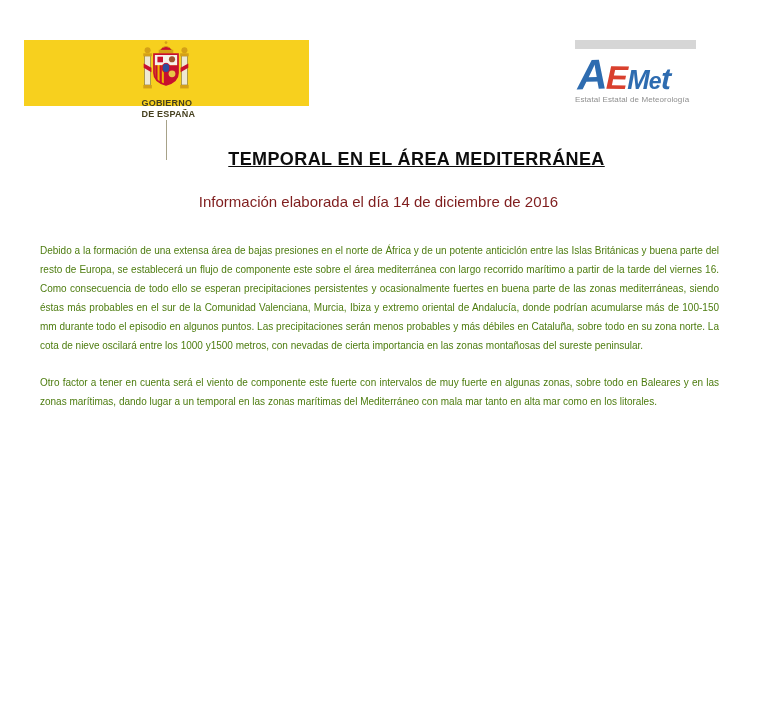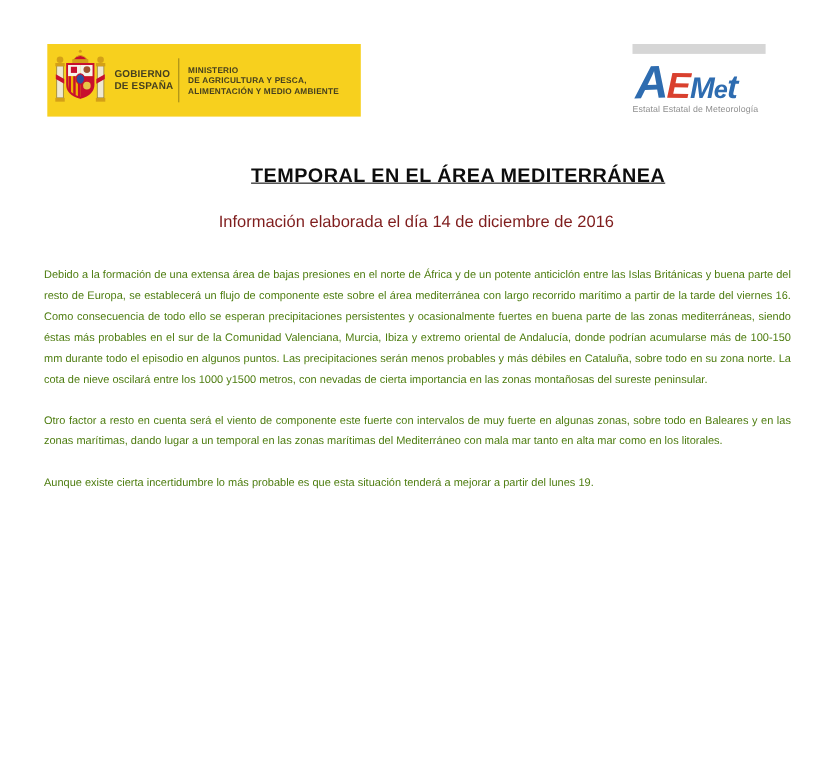--- a/index.html
+++ b/index.html
@@ -7,25 +7,26 @@
     width: 757px; height: 703px;
     background: #ffffff;
     position: relative;
     font-family: "Liberation Sans", sans-serif;
     color: #1a1a1a;
     overflow: hidden;
   }
 
   
   .gov-banner {
-    position: absolute; left: 43px; top: 40px;
+    position: absolute; left: 24px; top: 40px;
     width: 285px; height: 66px;
     display: flex; align-items: center;
     box-sizing: border-box;
     padding-left: 6px;
+    flex-direction: column;
   }
   .coat-of-arms { flex: 0 0 auto; margin-right: 7px; }
   .gov-name {
     font-size: 9px; font-weight: 700; line-height: 11px;
     color: #46401f; letter-spacing: 0.2px;
     width: 56px;
   }
   .gov-divider {
     width: 1px; height: 40px;
     background: rgba(80, 70, 20, 0.5);
@@ -121,39 +122,33 @@
       </g>
       <path d="M14,16 h28 v22 q0,10 -14,14 q-14,-4 -14,-14 z" fill="none" stroke="#c8102e" stroke-width="2"></path>
       <ellipse cx="28" cy="32" rx="4.5" ry="5.5" fill="#2e4f9e" stroke="#c8102e" stroke-width="1.2"></ellipse>
     </svg>
   </span>
   <span class="gov-name">
     <span>GOBIERNO</span><br>
     <span>DE ESPAÑA</span>
   </span>
   <span class="gov-divider"></span>
-  <span class="ministry-name">
-    <span>MINISTERIO</span><br>
-    <span>DE AGRICULTURA Y PESCA,</span><br>
-    <span>ALIMENTACIÓN Y MEDIO AMBIENTE</span>
-  </span>
 </div>
 
 <div class="aemet-logo">
   <div class="aemet-bar" style="background: rgb(214, 214, 214);"></div>
   <div class="aemet-wordmark">
     <span class="aemet-letter l0" style="color: rgb(46, 108, 176);">A</span>
     <span class="aemet-letter l1" style="color: rgb(217, 64, 46);">E</span>
     <span class="aemet-letter l2" style="color: rgb(46, 108, 176);">M</span>
     <span class="aemet-letter l3" style="color: rgb(46, 108, 176);">e</span>
     <span class="aemet-letter l4" style="color: rgb(46, 108, 176);">t</span>
   </div>
   <div class="aemet-tagline">Estatal Estatal de Meteorología</div>
 </div>
 
 <div class="doc-title">TEMPORAL EN EL ÁREA MEDITERRÁNEA</div>
 <div class="doc-subtitle">Información elaborada el día 14 de diciembre de 2016</div>
 
 <div class="doc-body">
   <p>Debido a la formación de una extensa área de bajas presiones en el norte de África y de un potente anticiclón entre las Islas Británicas y buena parte del resto de Europa, se establecerá un flujo de componente este sobre el área mediterránea con largo recorrido marítimo a partir de la tarde del viernes 16. Como consecuencia de todo ello se esperan precipitaciones persistentes y ocasionalmente fuertes en buena parte de las zonas mediterráneas, siendo éstas más probables en el sur de la Comunidad Valenciana, Murcia, Ibiza y extremo oriental de Andalucía, donde podrían acumularse más de 100-150 mm durante todo el episodio en algunos puntos. Las precipitaciones serán menos probables y más débiles en Cataluña, sobre todo en su zona norte. La cota de nieve oscilará entre los 1000 y1500 metros, con nevadas de cierta importancia en las zonas montañosas del sureste peninsular.</p>
-  <p>Otro factor a resto en cuenta será el viento de componente este fuerte con intervalos de muy fuerte en algunas zonas, sobre todo en Baleares y en las zonas marítimas, dando lugar a un temporal en las zonas marítimas del Mediterráneo con mala mar tanto en alta mar como en los litorales.</p>
-  <p>Aunque existe cierta incertidumbre lo más probable es que esta situación tenderá a mejorar a partir del lunes 19.</p>
+  <p>Otro factor a tener en cuenta será el viento de componente este fuerte con intervalos de muy fuerte en algunas zonas, sobre todo en Baleares y en las zonas marítimas, dando lugar a un temporal en las zonas marítimas del Mediterráneo con mala mar tanto en alta mar como en los litorales.</p>
 </div>
 
 </body></html>

